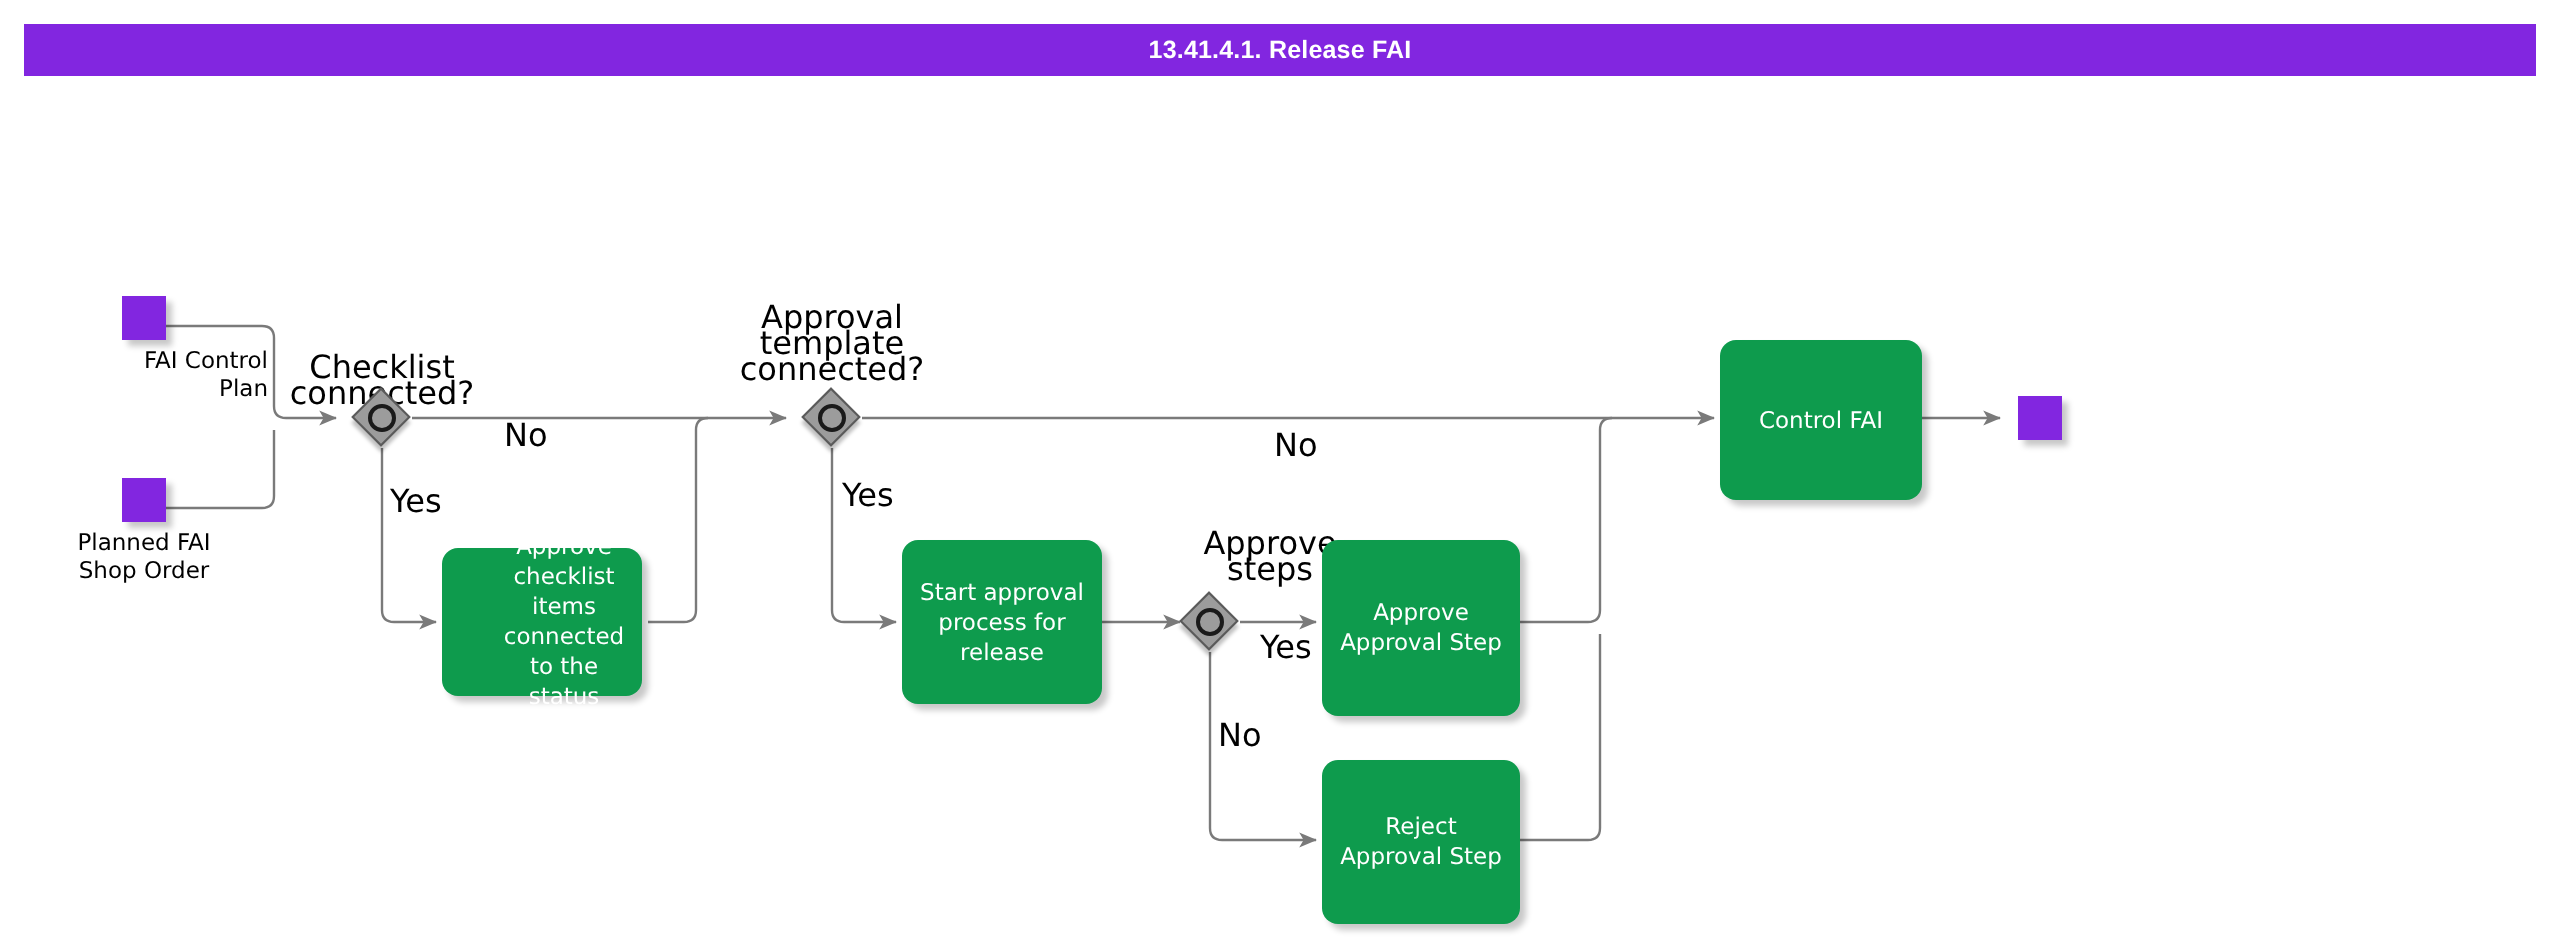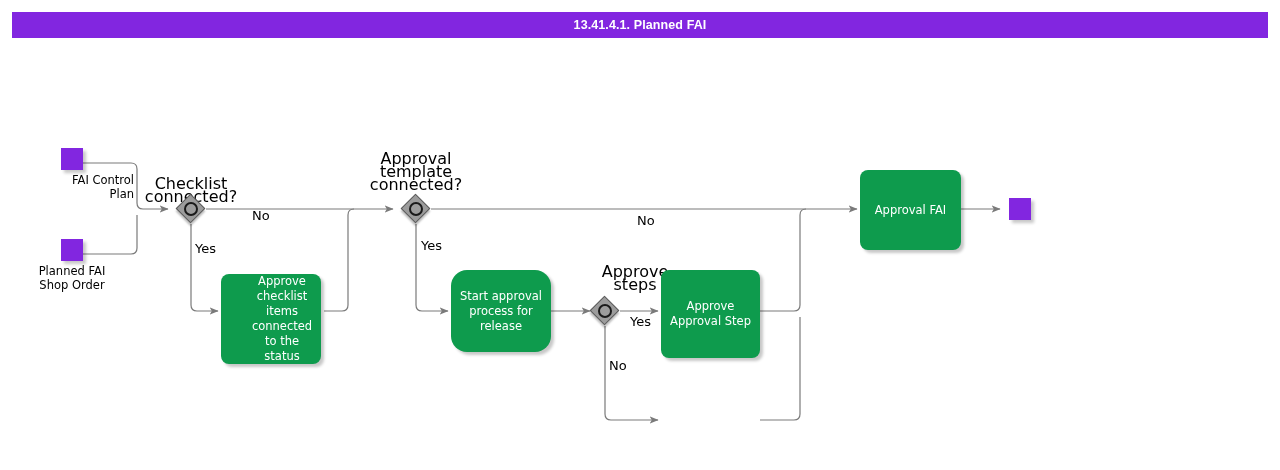--- a/index.html
+++ b/index.html
@@ -118,31 +118,31 @@
     line-height: 13px;
     color: #000000;
     text-align: center;
     font-family: "DejaVu Sans", sans-serif;
     white-space: pre-line;
   }
 
   
   .flow-label {
     position: absolute;
-    font-size: 13px;
+    font-size: 16px;
     color: #000000;
     font-family: "DejaVu Sans", sans-serif;
   }
 </style>
 </head>
 <body>
 
 <div id="canvas">
 
-  <div class="title-bar">13.41.4.1. Planned FAI</div>
+  <div class="title-bar">13.41.4.1. Release FAI</div>
 
   <svg id="wires" viewBox="0 0 1280 470">
     <defs>
       <marker id="arrow" markerWidth="9" markerHeight="8" refX="8.4" refY="4" orient="auto" markerUnits="userSpaceOnUse">
         <path d="M0,0.3 L9,4 L0,7.7 L2.2,4 Z" fill="#7a7a7a"></path>
       </marker>
     </defs>
     <g fill="none" stroke="#7a7a7a" stroke-width="1.2">
 
       <path d="M83,163 L131,163 Q137,163 137,169 L137,203 Q137,209 143,209 L168,209" marker-end="url(#arrow)"></path>
@@ -198,28 +198,29 @@
     <div class="ring"></div>
   </div>
 
   <div class="gw-label" style="left:575px; top:265px; width:120px;">Approve
 steps</div>
   <div class="gateway" style="left:590px; top:296px;">
     <div class="dia"></div>
     <div class="ring"></div>
   </div>
 
-  <div class="task" style="left:221px; top:274px; width:100px; height:90px;padding-left:28px;">Approve checklist items connected to the status</div>
-
-  <div class="task" style="left:451px; top:270px; width:100px; height:82px;border-radius:16px;">Start approval process for release</div>
+  <div class="task" style="left:221px; top:274px; width:100px; height:74px;padding-left:28px;">Approve checklist items connected to the status</div>
+
+  <div class="task" style="left:451px; top:270px; width:100px; height:82px;">Start approval process for release</div>
 
   <div class="task" style="left:661px; top:270px; width:99px; height:88px;">Approve Approval Step</div>
 
-
-  <div class="task" style="left:860px; top:170px; width:101px; height:80px;">Approval FAI</div>
+  <div class="task" style="left:661px; top:380px; width:99px; height:82px;">Reject Approval Step</div>
+
+  <div class="task" style="left:860px; top:170px; width:101px; height:80px;">Control FAI</div>
 
   <div class="flow-label" style="left:252px; top:208px;">No</div>
   <div class="flow-label" style="left:195px; top:241px;">Yes</div>
 
   <div class="flow-label" style="left:637px; top:213px;">No</div>
   <div class="flow-label" style="left:421px; top:238px;">Yes</div>
 
   <div class="flow-label" style="left:630px; top:314px;">Yes</div>
   <div class="flow-label" style="left:609px; top:358px;">No</div>
 

